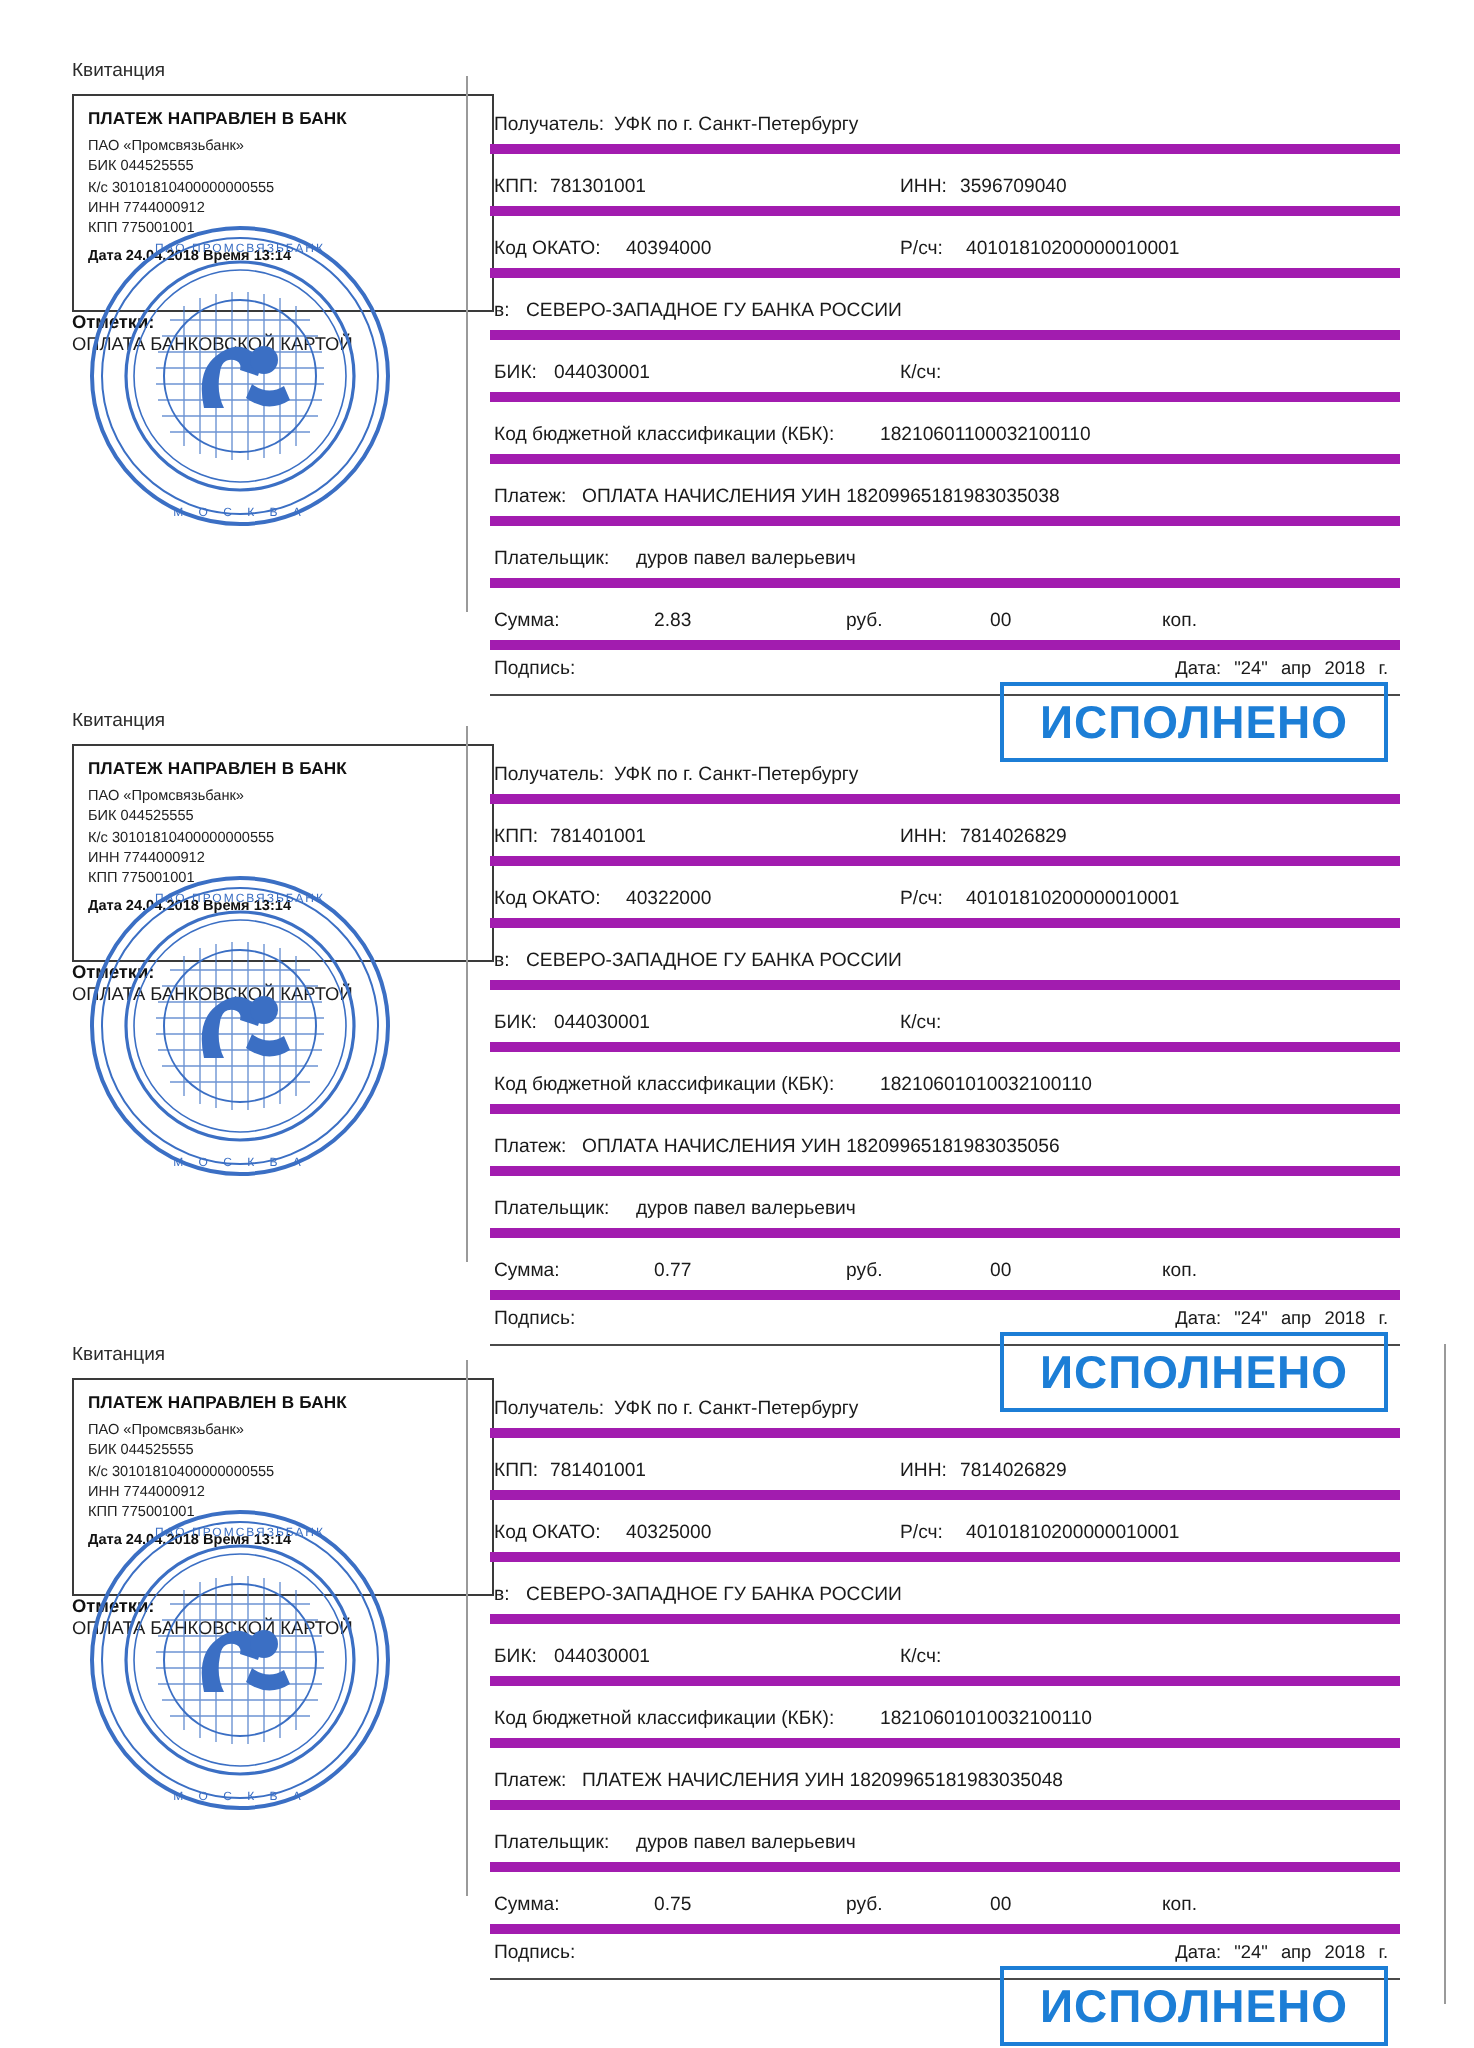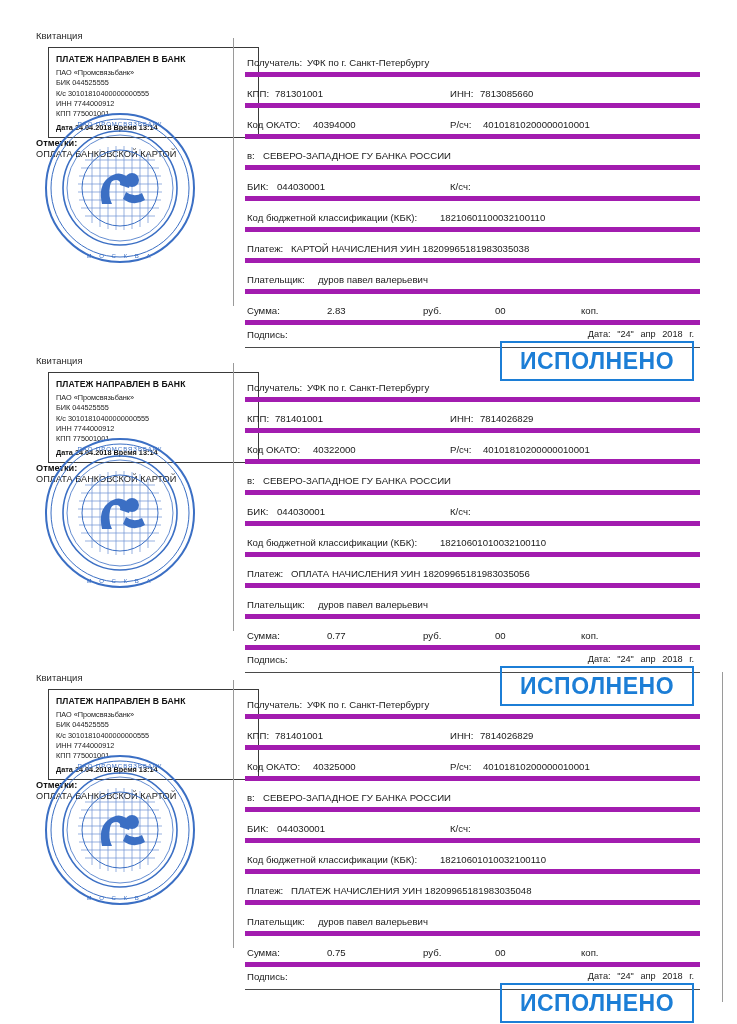--- a/index.html
+++ b/index.html
@@ -37,24 +37,23 @@
     top: 0;
     width: 195px;
   }
   .stub-title {
     font-size: 9.5px;
     color: #2b2b2b;
     margin-bottom: 6px;
   }
   .bank-box {
     border: 1px solid #3a3a3a;
-    padding: 6px 7px 5px 7px;
+    padding: 6px 7px 23px 7px;
     width: 211px;
     box-sizing: border-box;
-    margin-left: 12px;
   }
   .bank-head {
     font-size: 8.6px;
     font-weight: bold;
     letter-spacing: 0.1px;
     margin-bottom: 4px;
     color: #111;
   }
   .bank-line {
     font-size: 7.3px;
@@ -256,21 +255,21 @@
 
     <div class="form">
       <div class="frow">
         <span class="lbl">Получатель:</span>
         <span class="val" style="left:62px">УФК по г. Санкт-Петербургу</span>
       </div>
       <div class="frow">
         <span class="lbl">КПП:</span>
         <span class="val" style="left:30px">781301001</span>
         <span class="val col2">ИНН:</span>
-        <span class="val" style="left:235px">7813085660</span>
+        <span class="val" style="left:235px">3596709040</span>
       </div>
       <div class="frow">
         <span class="lbl">Код ОКАТО:</span>
         <span class="val" style="left:68px">40394000</span>
         <span class="val col2">Р/сч:</span>
         <span class="val" style="left:238px">40101810200000010001</span>
       </div>
       <div class="frow">
         <span class="lbl">в:</span>
         <span class="val" style="left:18px">СЕВЕРО-ЗАПАДНОЕ ГУ БАНКА РОССИИ</span>
@@ -280,21 +279,21 @@
         <span class="val" style="left:32px">044030001</span>
         <span class="val col2">К/сч:</span>
         <span class="val" style="left:240px"></span>
       </div>
       <div class="frow">
         <span class="lbl">Код бюджетной классификации (КБК):</span>
         <span class="val" style="left:195px">18210601100032100110</span>
       </div>
       <div class="frow">
         <span class="lbl">Платеж:</span>
-        <span class="val" style="left:46px">КАРТОЙ НАЧИСЛЕНИЯ УИН 18209965181983035038</span>
+        <span class="val" style="left:46px">ОПЛАТА НАЧИСЛЕНИЯ УИН 18209965181983035038</span>
       </div>
       <div class="frow">
         <span class="lbl">Плательщик:</span>
         <span class="val" style="left:73px">дуров павел валерьевич</span>
       </div>
       <div class="frow">
         <span class="lbl">Сумма:</span>
         <span class="val amount-sum">2.83</span>
         <span class="val amount-rub">руб.</span>
         <span class="val amount-kop">00</span>

